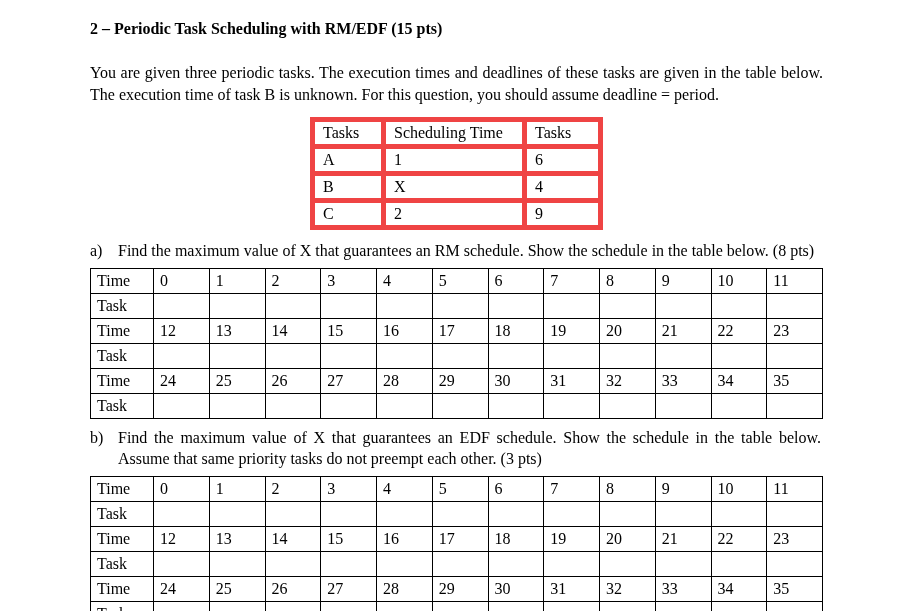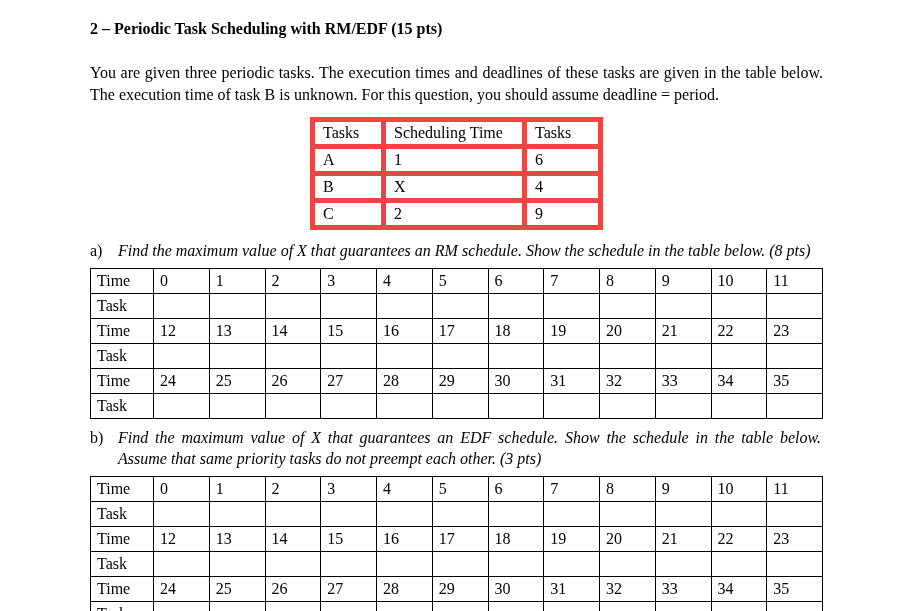--- a/index.html
+++ b/index.html
@@ -41,21 +41,20 @@
     }
     .part-label {
       display: inline-block;
       width: 24px;
       vertical-align: top;
     }
     .part-text {
       display: inline-block;
       width: calc(100% - 30px);
       vertical-align: top;
-      font-style: italic;
     }
     .sched-table {
       border-collapse: collapse;
       width: 100%;
       margin: 4px 0 4px 0;
       table-layout: fixed;
     }
     .sched-table td {
       border: 1px solid #000;
       padding: 2px 6px;

